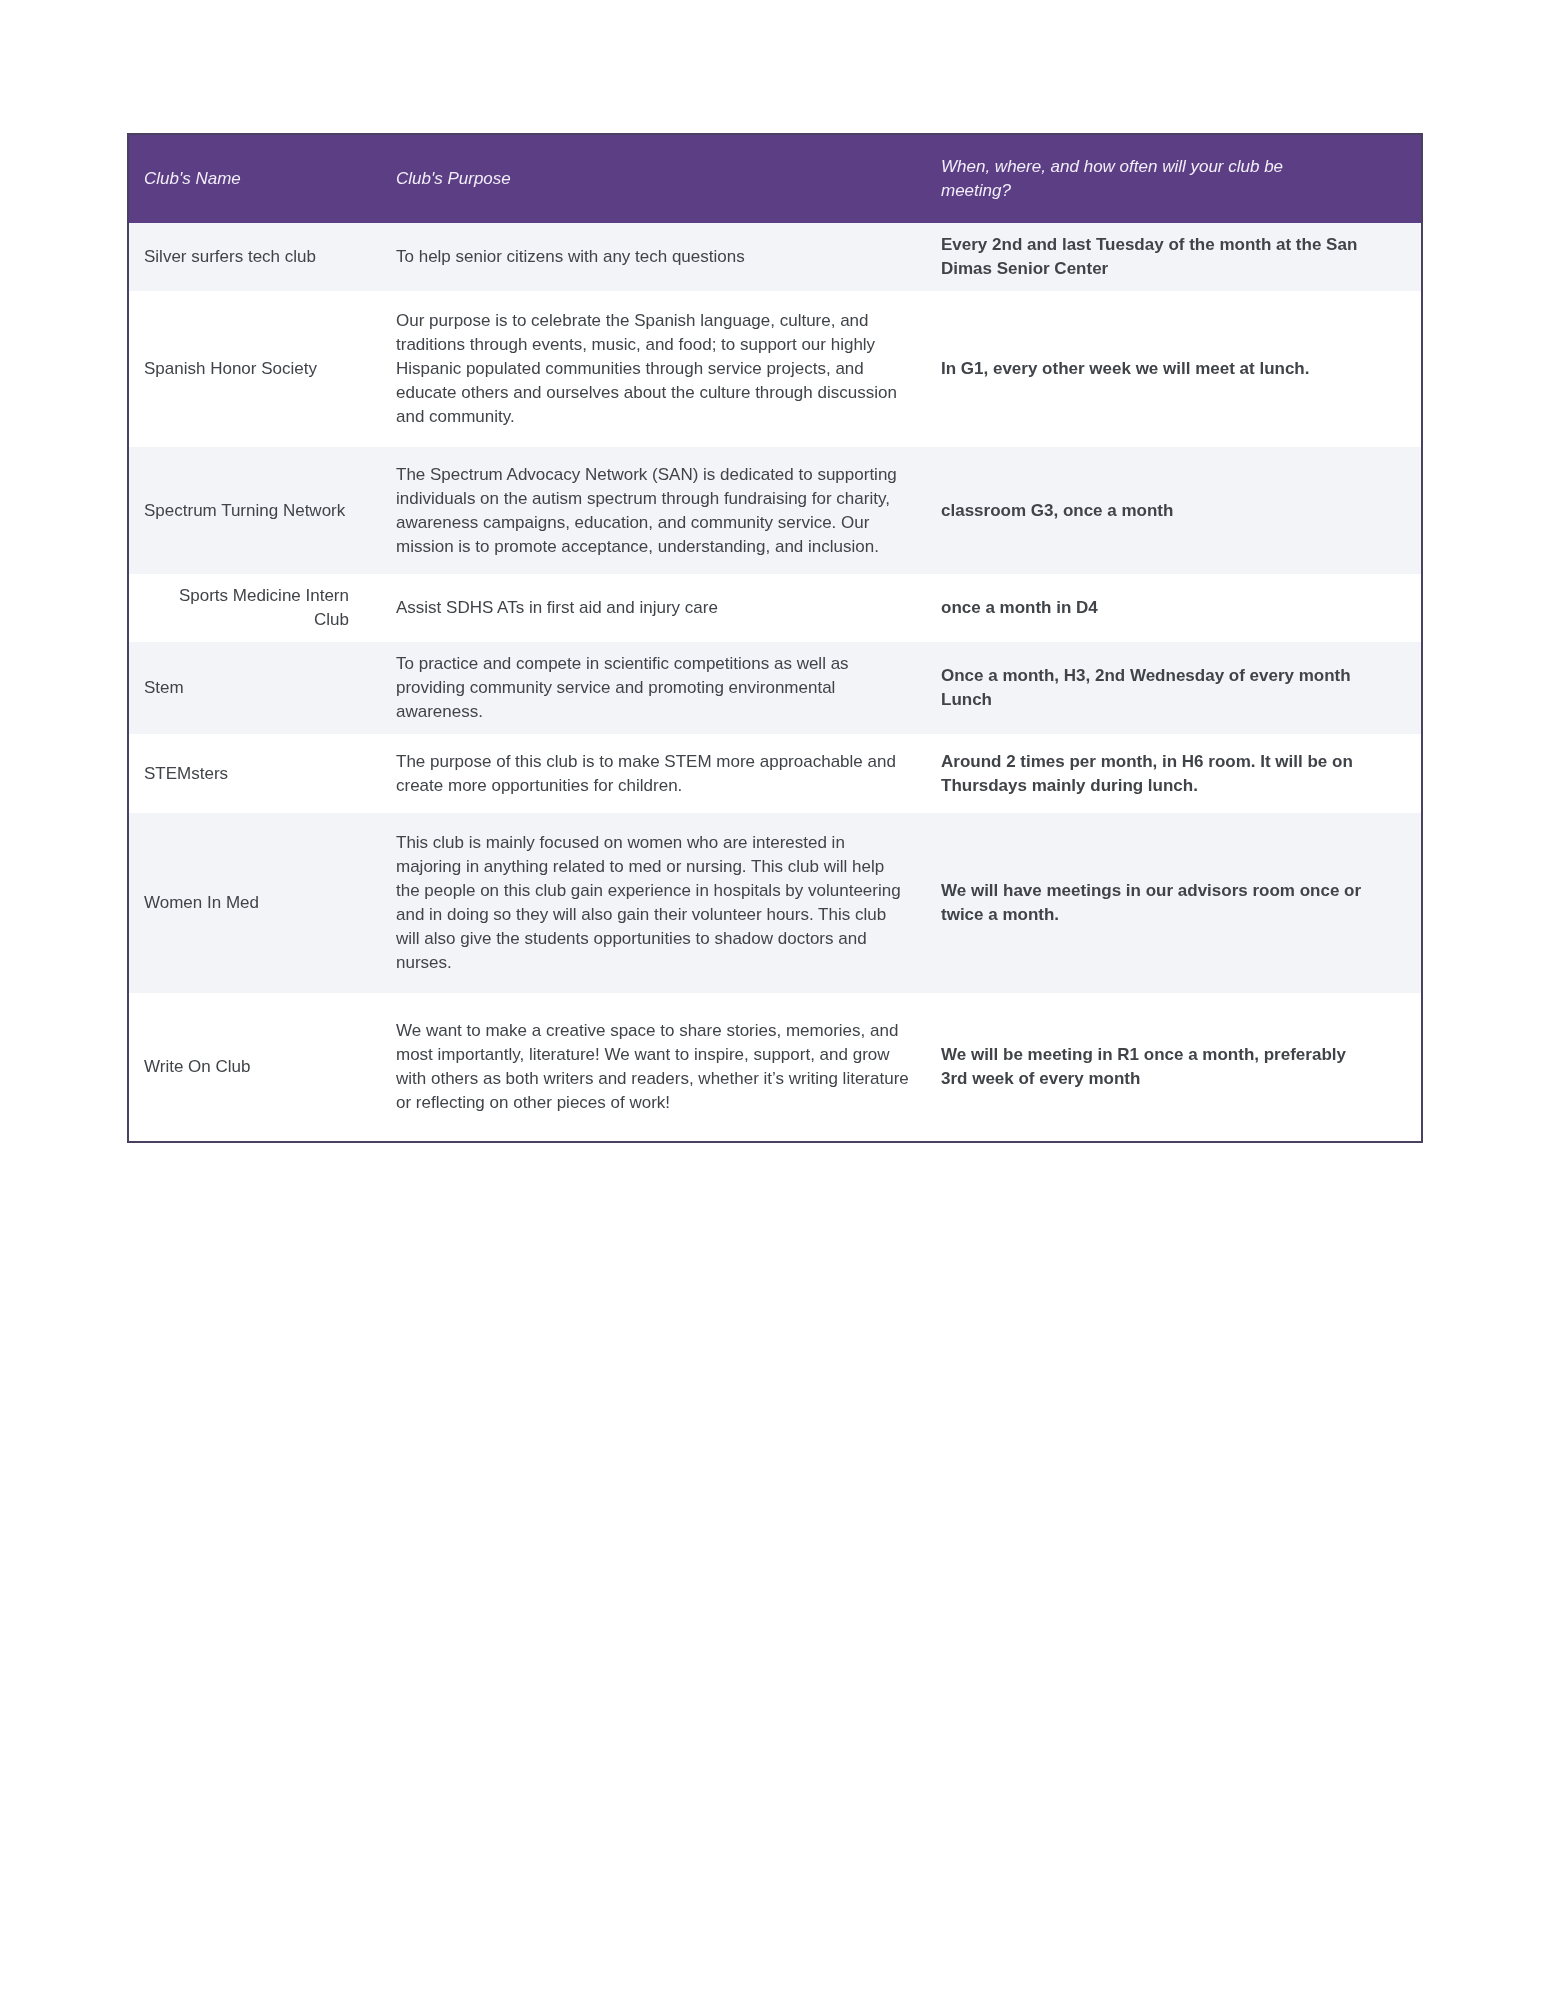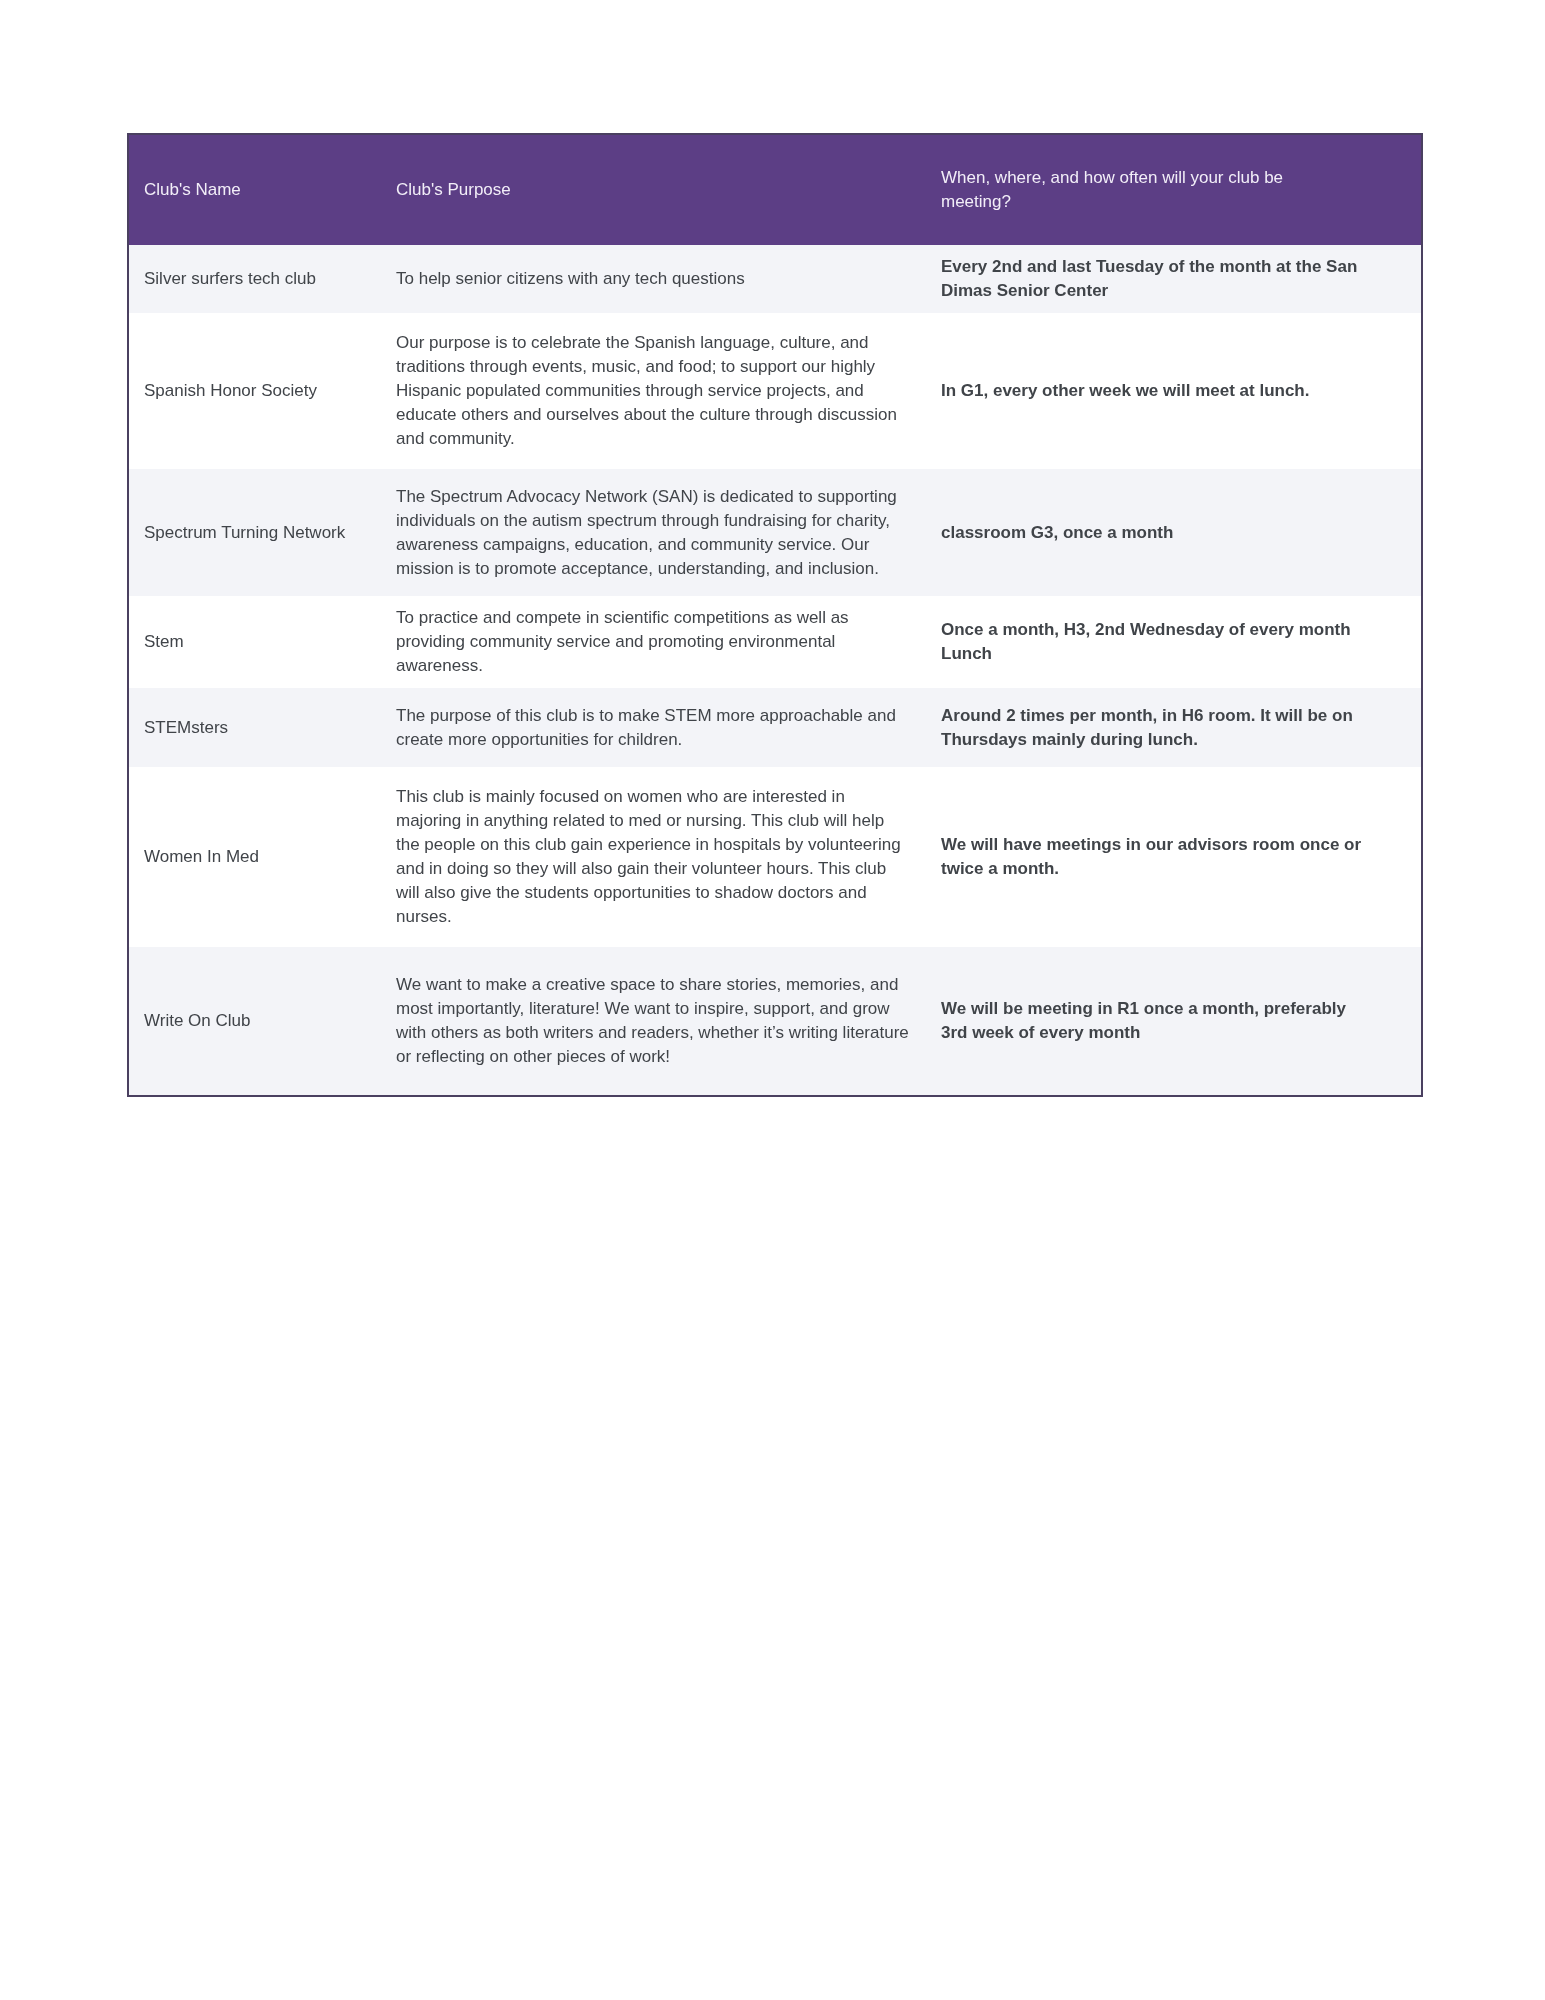--- a/index.html
+++ b/index.html
@@ -55,21 +55,21 @@
 </head>
 <body>
 
 <table class="club-table">
   <colgroup>
     <col class="c1">
       <col class="c2">
       <col class="c3">
   </colgroup>
   <thead>
-    <tr style="height:111px;">
+    <tr style="height:89px;font-style:italic;">
       <th class="col1">
         <span class="hdr-span">Club's Name</span>
       </th>
       <th class="col2">
         <span class="hdr-span">Club's Purpose</span>
       </th>
       <th class="col3">
         <span class="hdr-span">When, where, and how often will your club be meeting?</span>
       </th>
     </tr>
@@ -99,20 +99,31 @@
   </tr>
       <tr style="height: 127px;">
     <td class="col-name">
       <span class="cell-span">Spectrum Turning Network</span>
     </td>
     <td class="col-purpose">
       <span class="cell-span">The Spectrum Advocacy Network (SAN) is dedicated to supporting individuals on the autism spectrum through fundraising for charity, awareness campaigns, education, and community service. Our mission is to promote acceptance, understanding, and inclusion.</span>
     </td>
     <td class="col-meeting">
       <span class="cell-span">classroom G3, once a month</span>
+    </td>
+  </tr>
+      <tr style="height: 65px;">
+    <td class="col-name">
+      <span class="cell-span">Sports Medicine Intern Club</span>
+    </td>
+    <td class="col-purpose">
+      <span class="cell-span">Assist SDHS ATs in first aid and injury care</span>
+    </td>
+    <td class="col-meeting">
+      <span class="cell-span">once a month in D4</span>
     </td>
   </tr>
       <tr style="height: 83px;">
     <td class="col-name">
       <span class="cell-span">Stem</span>
     </td>
     <td class="col-purpose">
       <span class="cell-span">To practice and compete in scientific competitions as well as providing community service and promoting environmental awareness.</span>
     </td>
     <td class="col-meeting">

